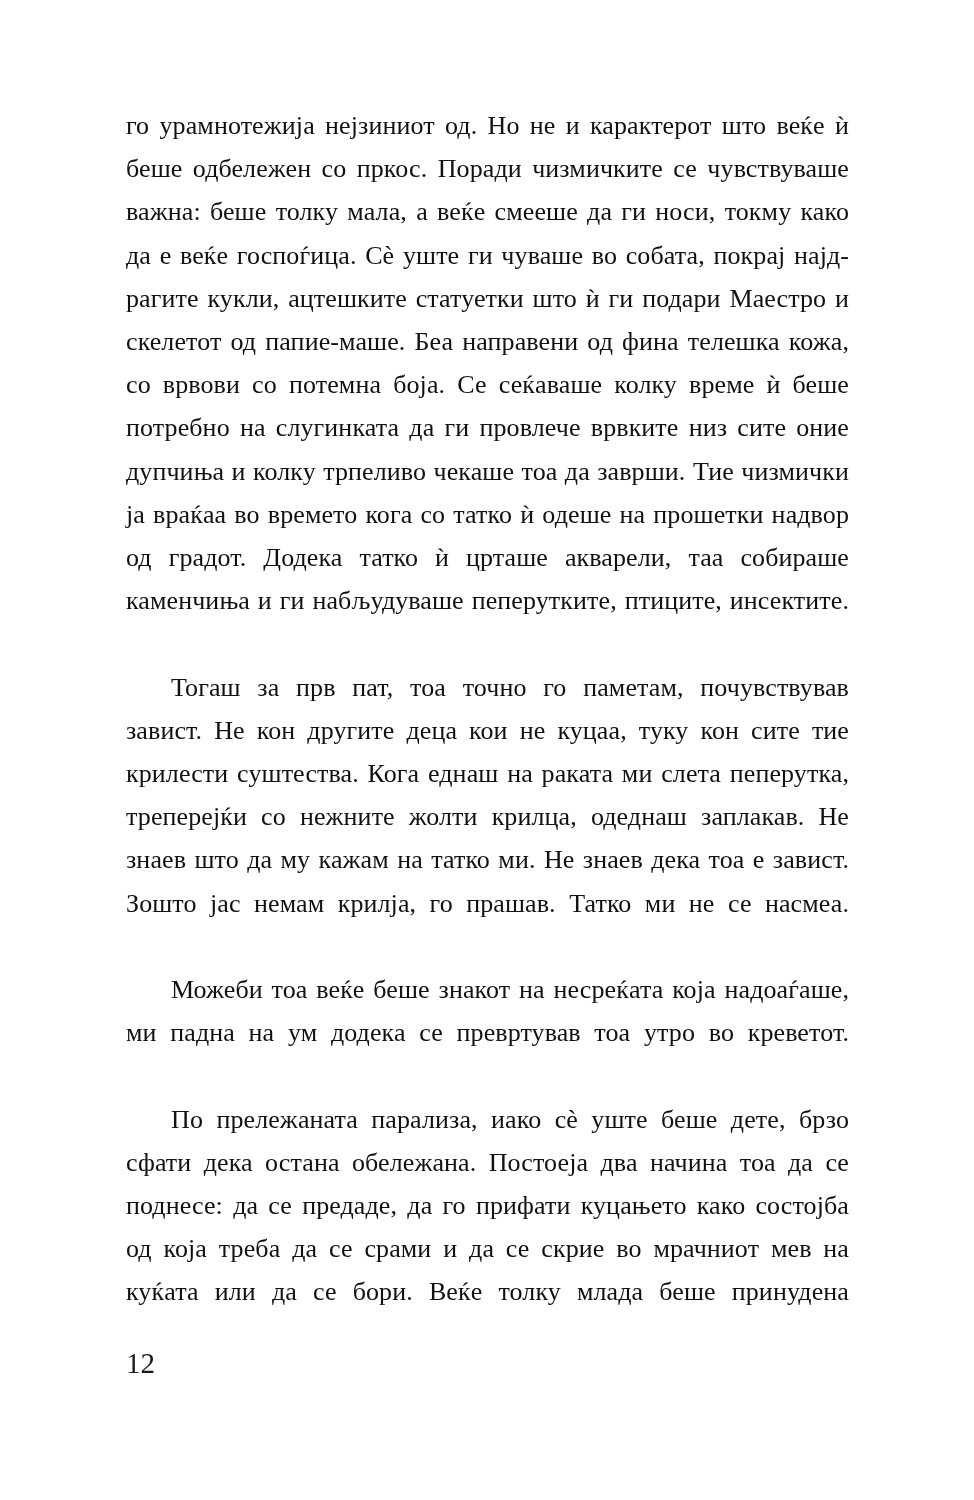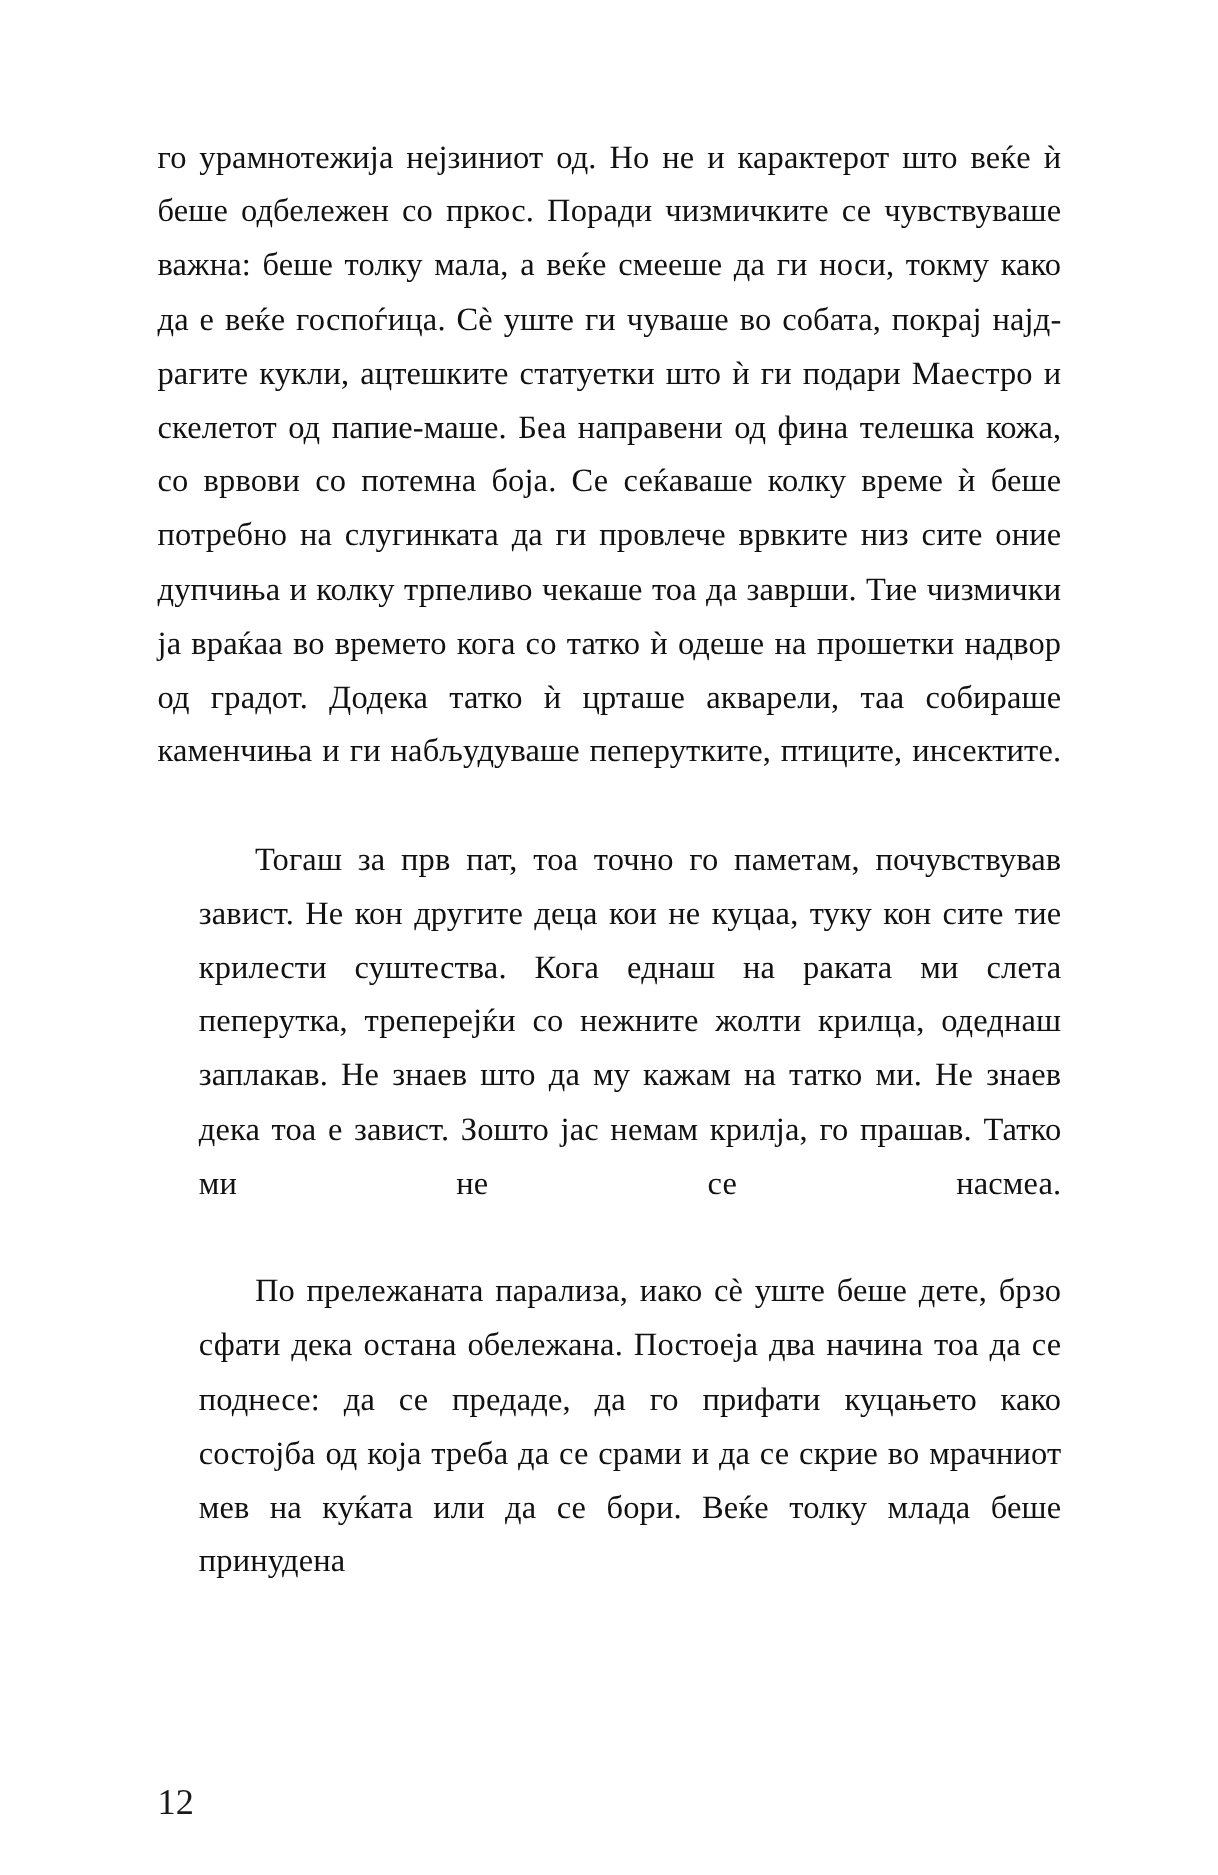--- a/index.html
+++ b/index.html
@@ -43,46 +43,46 @@
     hyphens: manual;
     -webkit-hyphens: manual;
   }
 
   .para.continued {
     text-indent: 0;
   }
 
   .para.indented {
     text-indent: 45px;
-    margin-left: 33px;
   }
 
   
   .para:after {
     content: "";
     display: inline-block;
     width: 100%;
   }
 
   .folio {
     position: absolute;
     left: 126px;
-    top: 1424px;
+    top: 1345px;
     font-size: 29px;
     line-height: 36px;
     color: #1a1a1a;
     font-family: "Liberation Serif", "DejaVu Serif", serif;
   }
 </style>
 </head>
 <body>
 
 <div class="page">
 
   <div class="text-block">
     <p class="para continued">го урамнотежија нејзиниот од. Но не и карактерот што веќе ѝ беше одбележен со пркос. Поради чиз­мичките се чувствуваше важна: беше толку мала, а веќе смееше да ги носи, токму како да е веќе гос­поѓица. Сѐ уште ги чуваше во собата, покрај најд­рагите кукли, ацтешките статуетки што ѝ ги пода­ри Маестро и скелетот од папие-маше. Беа напра­вени од фина телешка кожа, со врвови со потемна боја. Се сеќаваше колку време ѝ беше потребно на слугинката да ги провлече врвките низ сите оние дупчиња и колку трпеливо чекаше тоа да заврши. Тие чизмички ја враќаа во времето кога со татко ѝ одеше на прошетки надвор од градот. Додека татко ѝ црташе акварели, таа собираше каменчиња и ги набљудуваше пеперутките, птиците, инсектите.</p>
     <p class="para indented">Тогаш за прв пат, тоа точно го паметам, почув­ствував завист. Не кон другите деца кои не куцаа, туку кон сите тие крилести суштества. Кога еднаш на раката ми слета пеперутка, треперејќи со нежни­те жолти крилца, одеднаш заплакав. Не знаев што да му кажам на татко ми. Не знаев дека тоа е завист. Зошто јас немам крилја, го прашав. Татко ми не се насмеа.</p>
+    <p class="para indented">Можеби тоа веќе беше знакот на несреќата која надоаѓаше, ми падна на ум додека се превртував тоа утро во креветот.</p>
     <p class="para indented">По прележаната парализа, иако сѐ уште беше дете, брзо сфати дека остана обележана. Постоеја два начина тоа да се поднесе: да се предаде, да го прифати куцањето како состојба од која треба да се срами и да се скрие во мрачниот мев на куќата или да се бори. Веќе толку млада беше принудена</p>
   </div>
 
   <div class="folio">12</div>
 
 </div>
 
 </body></html>

